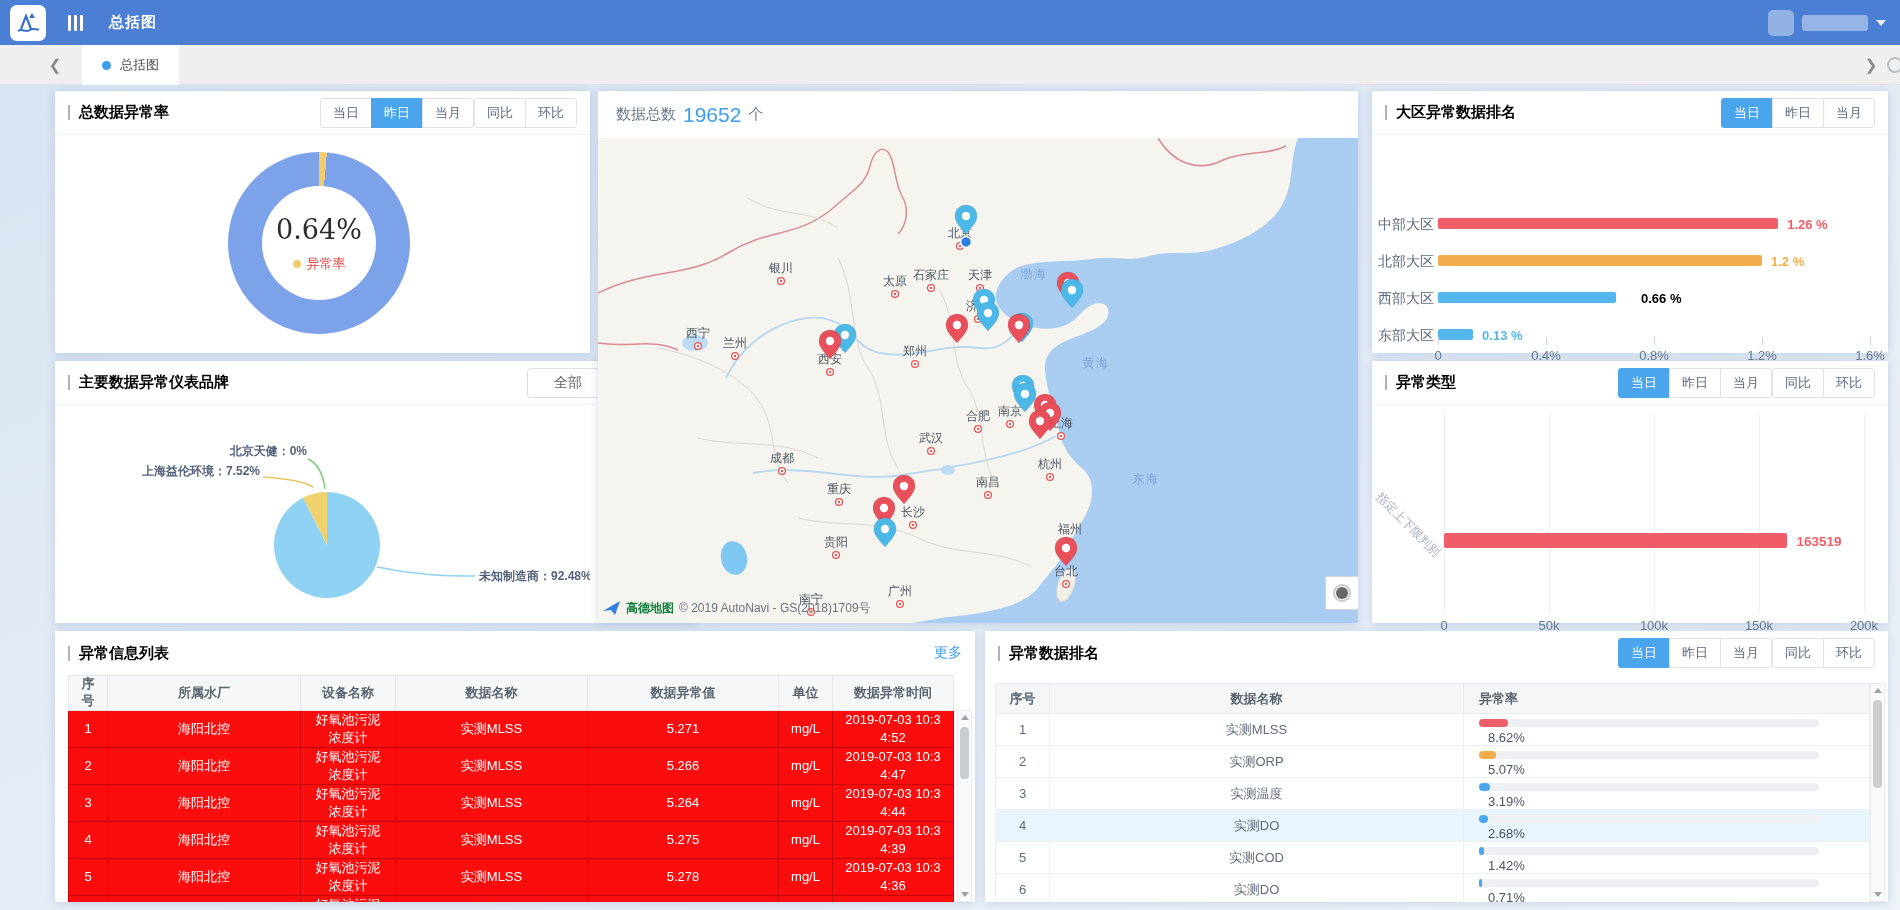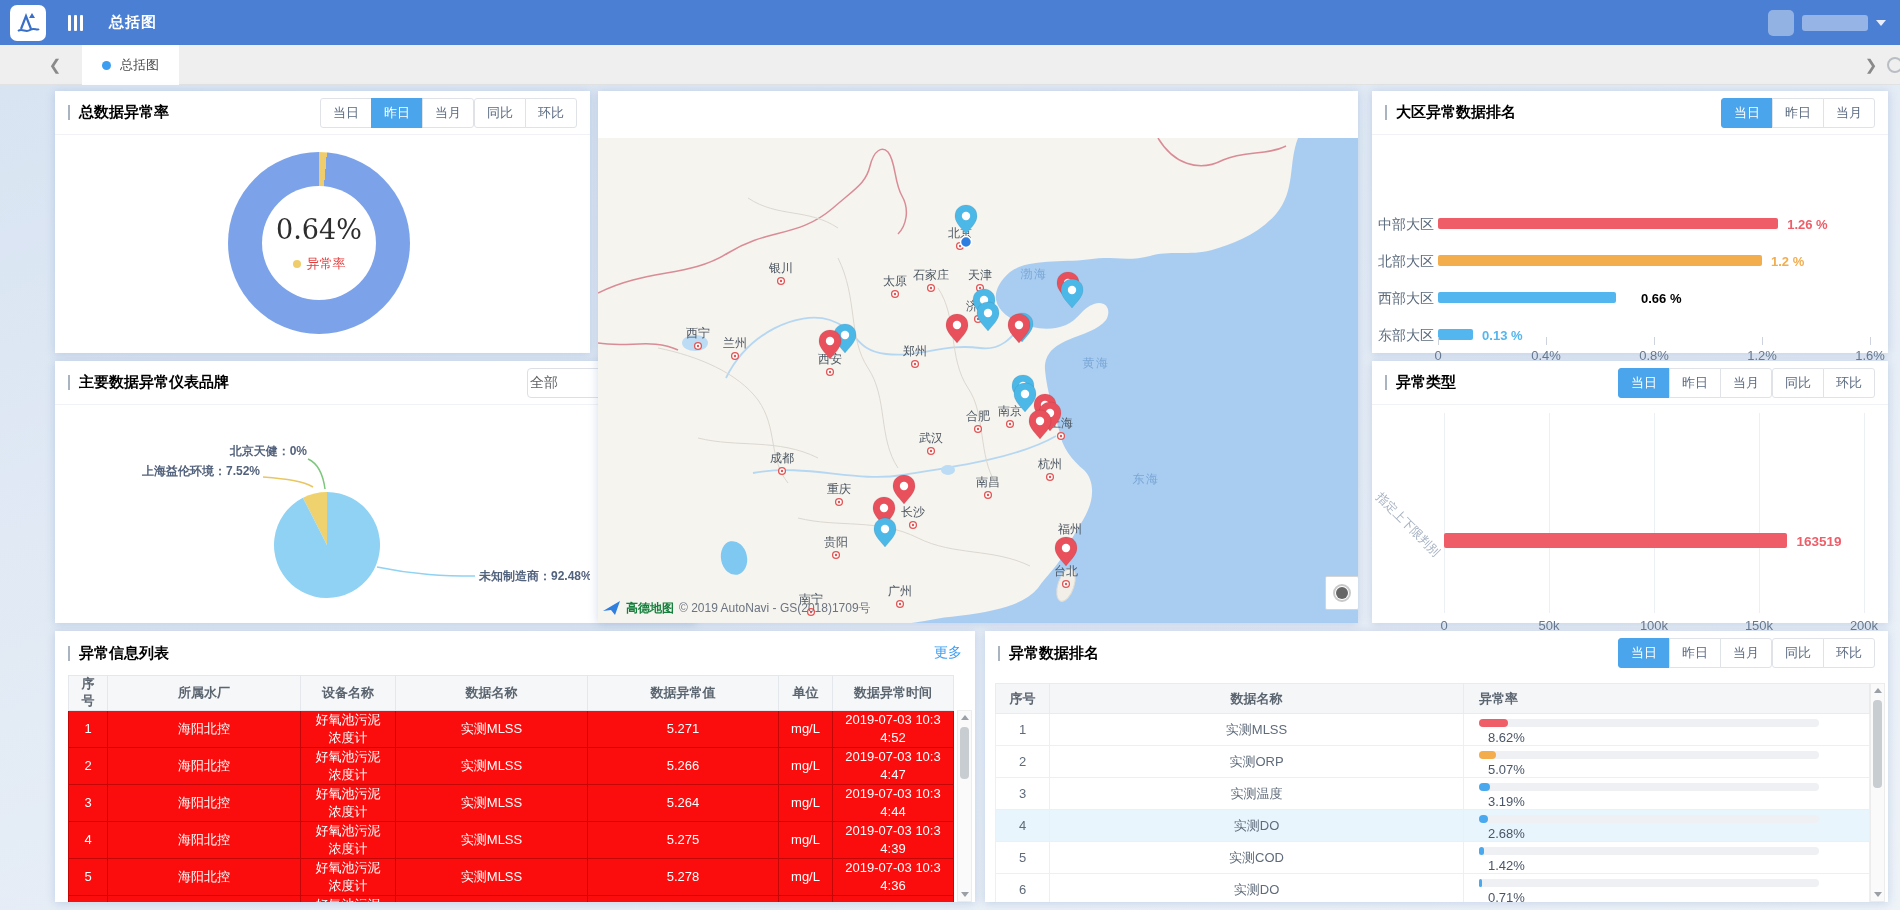--- a/index.html
+++ b/index.html
@@ -41,21 +41,21 @@
   .donut-wrap{position:relative;height:218px;}
   .donut{position:absolute;left:173px;top:17px;width:182px;height:182px;border-radius:50%;
          background:conic-gradient(#f0cd6c 0 5deg,#7ca2e9 5deg 360deg);}
   .donut-hole{position:absolute;left:34px;top:34px;width:114px;height:114px;border-radius:50%;background:#fff;}
   .donut-center{position:absolute;left:0;top:0;width:182px;height:182px;display:flex;flex-direction:column;align-items:center;justify-content:center;}
   .donut-val{font-family:"DejaVu Serif","Liberation Serif",serif;font-size:27px;color:#2d2d2d;}
   .donut-legend{display:flex;align-items:center;gap:6px;margin-top:10px;}
   .donut-legend .dot{width:8px;height:8px;border-radius:50%;background:#f0cd6c;}
   .donut-legend span{color:#e23c3c;font-size:13px;}
   
-  .selectbox{width:112px;height:30px;border:1px solid #dcdfe6;border-radius:4px;display:flex;align-items:center;justify-content:space-between;padding:0 2px;color:#606266;font-size:14px;background:#fff;cursor:pointer;}
+  .selectbox{width:112px;height:30px;border:1px solid #dcdfe6;border-radius:4px;display:flex;align-items:center;justify-content:space-between;padding:0 26px;color:#606266;font-size:14px;background:#fff;cursor:pointer;}
   .selectbox .chev{color:#c0c4cc;font-size:12px;transform:scaleY(.8);}
   
   .map-head{position:absolute;left:0;top:0;right:0;height:47px;background:#fff;display:flex;align-items:center;padding-left:18px;z-index:3;}
   .map-head .lbl{color:#67788c;font-size:15px;}
   .map-head .num{color:#3d9df0;font-size:21px;margin:0 7px;}
   .map-area{position:absolute;left:0;top:47px;width:760px;height:485px;overflow:hidden;}
   .tooltip{position:absolute;left:244px;top:30px;width:258px;background:#fff;border:1px solid #79aee0;border-radius:2px;padding:9px 12px;font-size:13.5px;color:#333;line-height:1.65;z-index:5;}
   .locate-btn{position:absolute;left:727px;top:438px;width:34px;height:34px;background:#fff;border:1px solid #d5d5d5;border-radius:2px;display:flex;align-items:center;justify-content:center;cursor:pointer;z-index:4;}
   .locate-btn .ring{width:18px;height:18px;border-radius:50%;border:2px solid #c9c9c9;display:flex;align-items:center;justify-content:center;}
   .locate-btn .core{width:12px;height:12px;border-radius:50%;background:#666;}
@@ -184,20 +184,25 @@
         <path d="M253,43 C262,47 268,58 270,73" stroke="#7cc77c" fill="none" stroke-width="1.5"></path>
         <path d="M208,61 C232,63 248,65 258,71" stroke="#e8c763" fill="none" stroke-width="1.5"></path>
         <path d="M322,151 C360,159 390,160 420,160" stroke="#8fd2f3" fill="none" stroke-width="1.5"></path>
         <text x="252" y="39" text-anchor="end" class="pielabel">北京天健：0%</text>
         <text x="205" y="59" text-anchor="end" class="pielabel">上海益伦环境：7.52%</text>
         <text x="424" y="164" text-anchor="start" class="pielabel">未知制造商：92.48%</text>
       </svg>
   </section>
 
   <section class="panel" style="left:598px;top:91px;width:760px;height:532px;">
+    <div class="map-head">
+      <span class="lbl">数据总数</span>
+      <span class="num">19652</span>
+      <span class="lbl">个</span>
+    </div>
     <div class="map-area">
       <svg id="mapsvg" width="760" height="486" viewBox="0 0 760 486">
         <rect x="0" y="0" width="760" height="486" fill="#f6f4ef"></rect>
 
         <path d="M700,0 C690,26 698,52 678,76 C660,97 634,106 614,112 C592,118 570,112 552,118 C530,124 512,118 494,121 C468,125 430,120 412,134 C396,148 392,164 408,177 C426,191 452,194 468,187 C480,182 484,170 496,166 C508,162 514,172 508,182 C500,192 484,196 470,202 C456,208 446,216 447,232 C449,254 456,274 461,292 C464,310 474,322 486,332 C496,342 496,358 490,372 C484,386 474,398 468,412 C460,428 448,438 440,450 C430,462 414,468 396,472 C372,478 350,478 332,482 C316,485 306,486 300,486 L762,486 L762,0 Z" fill="#a9cdf1"></path>
 
         <ellipse cx="468" cy="447" rx="8" ry="17" transform="rotate(18 468 447)" fill="#f2efe9" stroke="#e0dcd4" stroke-width="1"></ellipse>
 
         <g stroke="#b5d7f2" stroke-width="1.8" fill="none">
           <path d="M128,240 C150,195 200,172 232,182 C262,192 255,212 288,216 C322,220 345,205 382,210 C402,213 414,200 424,186"></path>

